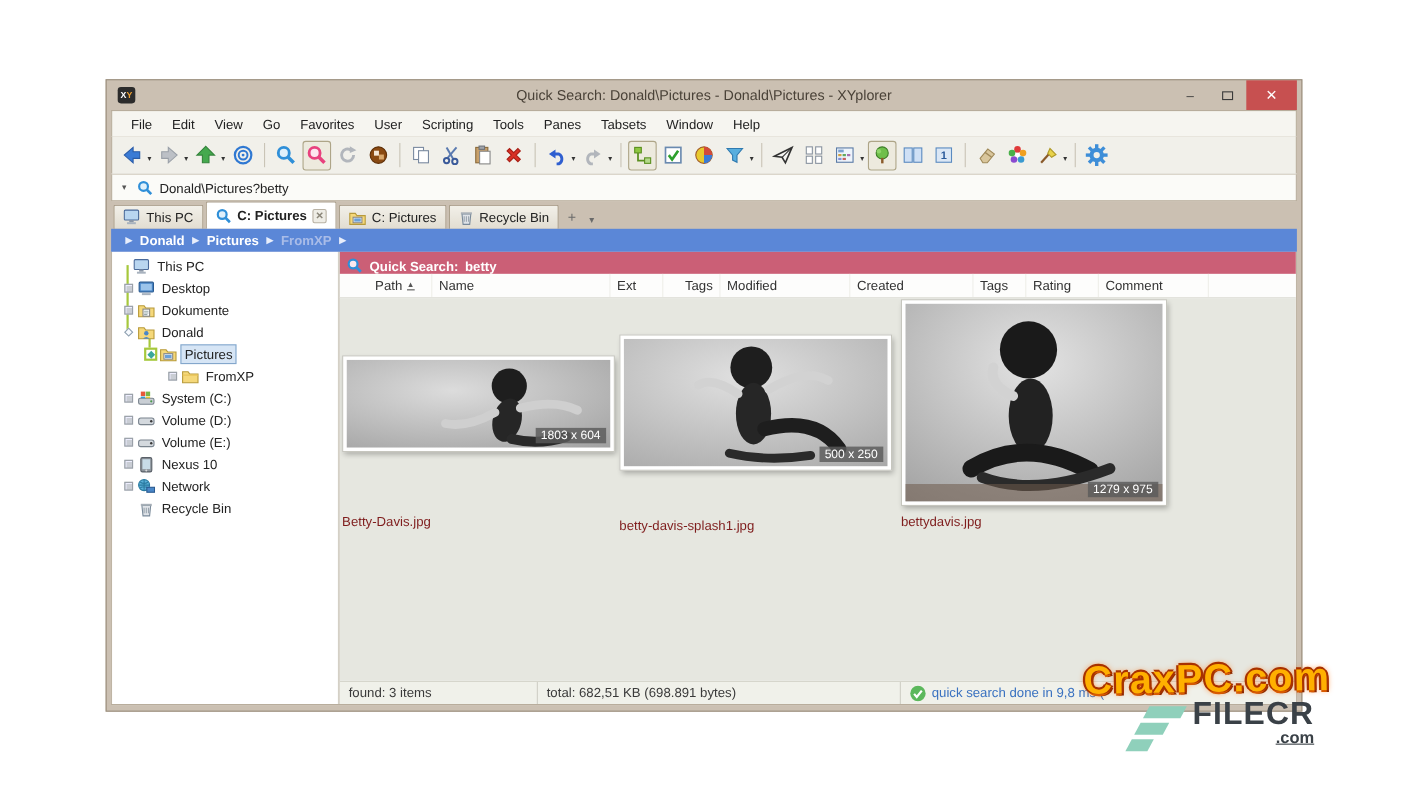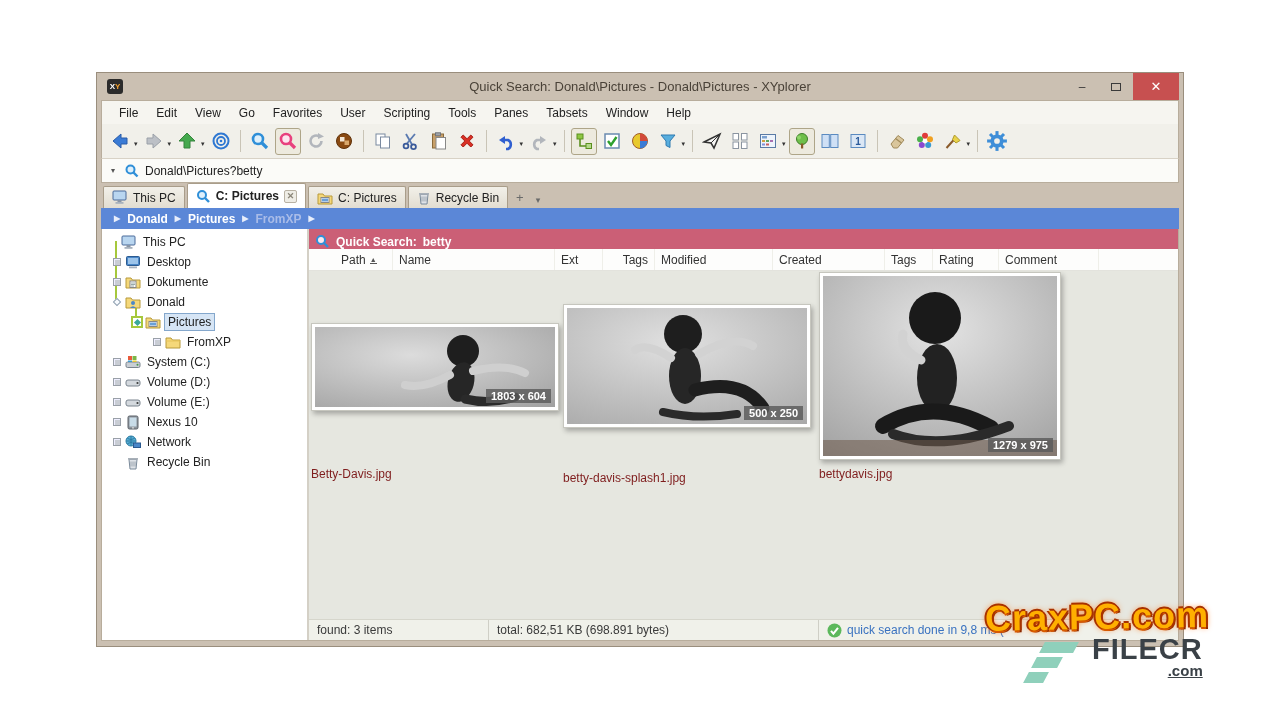--- a/index.html
+++ b/index.html
@@ -87,38 +87,38 @@
   .colhead { height:22px; background:#fdfdfc; border-bottom:1px solid #e3e3dd; display:flex;
     align-items:center; font-size:12px; color:#333; padding-left:26px; flex:none; }
   .col { padding:0 6px; border-right:1px solid #efefe9; display:flex; align-items:center; gap:4px; height:100%; }
   .sortglyph { font-size:7px; color:#555; border-bottom:1px solid #555; line-height:7px; }
   .c-path{width:58px;} .c-name{width:162px;} .c-ext{width:48px;} .c-size{width:52px; justify-content:flex-end;}
   .c-mod{width:118px;} .c-created{width:112px;} .c-tags{width:48px;} .c-rating{width:66px;} .c-comment{width:100px;}
 
   
   .items { flex:1; background:#e6e7e0; position:relative; overflow:hidden; }
   .thumb { position:absolute; background:#fff; padding:3px; border:1px solid #c6c6be;
-    box-shadow:2px 3px 5px rgba(0,0,0,.28);font-weight:bold; }
+    box-shadow:2px 3px 5px rgba(0,0,0,.28); }
   .thumb svg { display:block; }
   .dim-badge { position:absolute; right:7px; bottom:7px; background:rgba(90,90,90,.82); color:#fff;
     font-size:11px; padding:1px 5px; }
   .caption { position:absolute; font-size:12px; color:#7f1d1d; }
 
   
   .statusbar { height:21px; background:#f0f1ea; border-top:1px solid #d6d6cc; display:flex;
     align-items:flex-end; font-size:12px; color:#3a3a3a; flex:none; }
   .scell { padding:0 8px; height:100%; display:flex; align-items:center; gap:5px; border-right:1px solid #cfcfc6; }
   .s1 { width:180px; } .s2 { width:330px; } .s3 { flex:1; border-right:none; color:#3a72c0; }
 
   
   .wm-craxpc { position:absolute; left:985px; top:596px; font-size:36px; font-weight:bold;
     color:#ffb000; letter-spacing:1px; transform:rotate(-1deg);
     text-shadow:-2px 0 0 #a83200, 2px 0 0 #a83200, 0 -2px 0 #a83200, 0 2px 0 #d85a00,
       0 0 6px #ff6a00, 2px 2px 0 #7a1f00; z-index:50; }
-  .wm-filecr { position:absolute; left:1042px; top:636px; z-index:49; display:flex; align-items:flex-start; gap:16px; }
+  .wm-filecr { position:absolute; left:1042px; top:636px; z-index:49; display:flex; align-items:flex-start; gap:8px; }
   .wm-filecr .bars { display:flex; flex-direction:column; gap:4px; margin-top:6px; }
   .wm-filecr .bar { width:34px; height:11px; background:#8fd0bb; transform:skewX(-28deg); }
   .wm-filecr .bar.b2 { width:26px; margin-left:-8px; }
   .wm-filecr .bar.b3 { width:20px; margin-left:-16px; }
   .wm-filecr .fname { font-size:29px; font-weight:bold; color:#3a4147; letter-spacing:1px; line-height:26px; }
   .wm-filecr .fcom { font-size:15px; font-weight:bold; color:#3a4147; text-align:right;text-decoration:underline; }
 </style>
 </head>
 <body>
 

